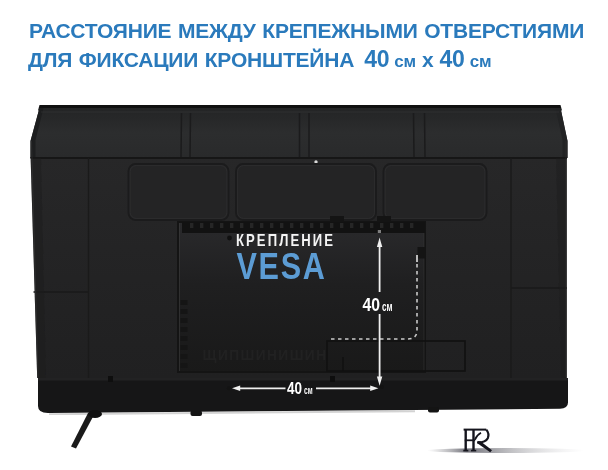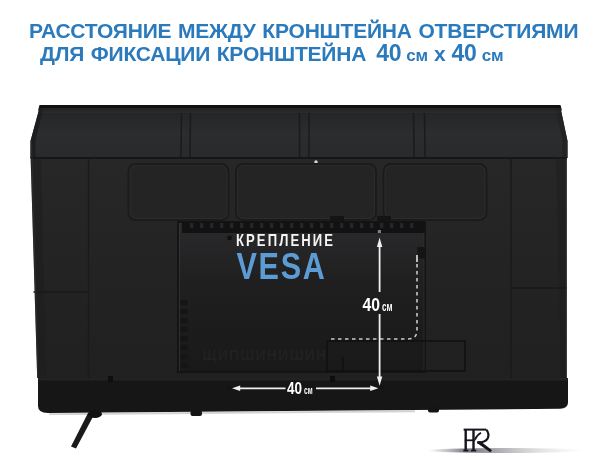--- a/index.html
+++ b/index.html
@@ -1,27 +1,27 @@
 <!DOCTYPE html>
 <html><head>
 <meta charset="utf-8">
 <style>
   html,body{margin:0;padding:0;}
   body{width:608px;height:470px;background:#ffffff;position:relative;overflow:hidden;
        font-family:"Liberation Sans", sans-serif;}
   .h{position:absolute;color:#2a7abc;font-weight:bold;white-space:nowrap;}
   #l1{left:29px;top:19px;font-size:21px;letter-spacing:-0.2px;word-spacing:1px;}
-  #l2{left:28px;top:40px;font-size:21px;letter-spacing:-0.2px;word-spacing:1px;margin-left:12px;}
+  #l2{left:28px;top:46px;font-size:21px;letter-spacing:-0.2px;word-spacing:1px;}
   .sm{font-size:17px;margin-left:5px;}
   .ft{font-size:23px;margin-left:10px;}
   .xx{margin:0 6px;}
 </style>
 </head>
 <body>
-<div class="h" id="l1">РАССТОЯНИЕ МЕЖДУ КРОНШТЕЙНА ОТВЕРСТИЯМИ</div>
+<div class="h" id="l1">РАССТОЯНИЕ МЕЖДУ КРЕПЕЖНЫМИ ОТВЕРСТИЯМИ</div>
 <div class="h" id="l2">ДЛЯ ФИКСАЦИИ КРОНШТЕЙНА<span class="ft">40</span><span class="sm">см</span><span class="xx">x</span><span class="ft" style="margin-left:0">40</span><span class="sm">см</span></div>
 
 <svg width="608" height="470" viewBox="0 0 608 470" style="position:absolute;left:0;top:0" xmlns="http://www.w3.org/2000/svg">
 <defs>
   <linearGradient id="bev" x1="0" y1="0" x2="0" y2="1">
     <stop offset="0" stop-color="#232425"></stop>
     <stop offset="0.5" stop-color="#2c2d2e"></stop>
     <stop offset="1" stop-color="#292a2b"></stop>
   </linearGradient>
   <linearGradient id="swoosh" x1="0" y1="0" x2="1" y2="0">

